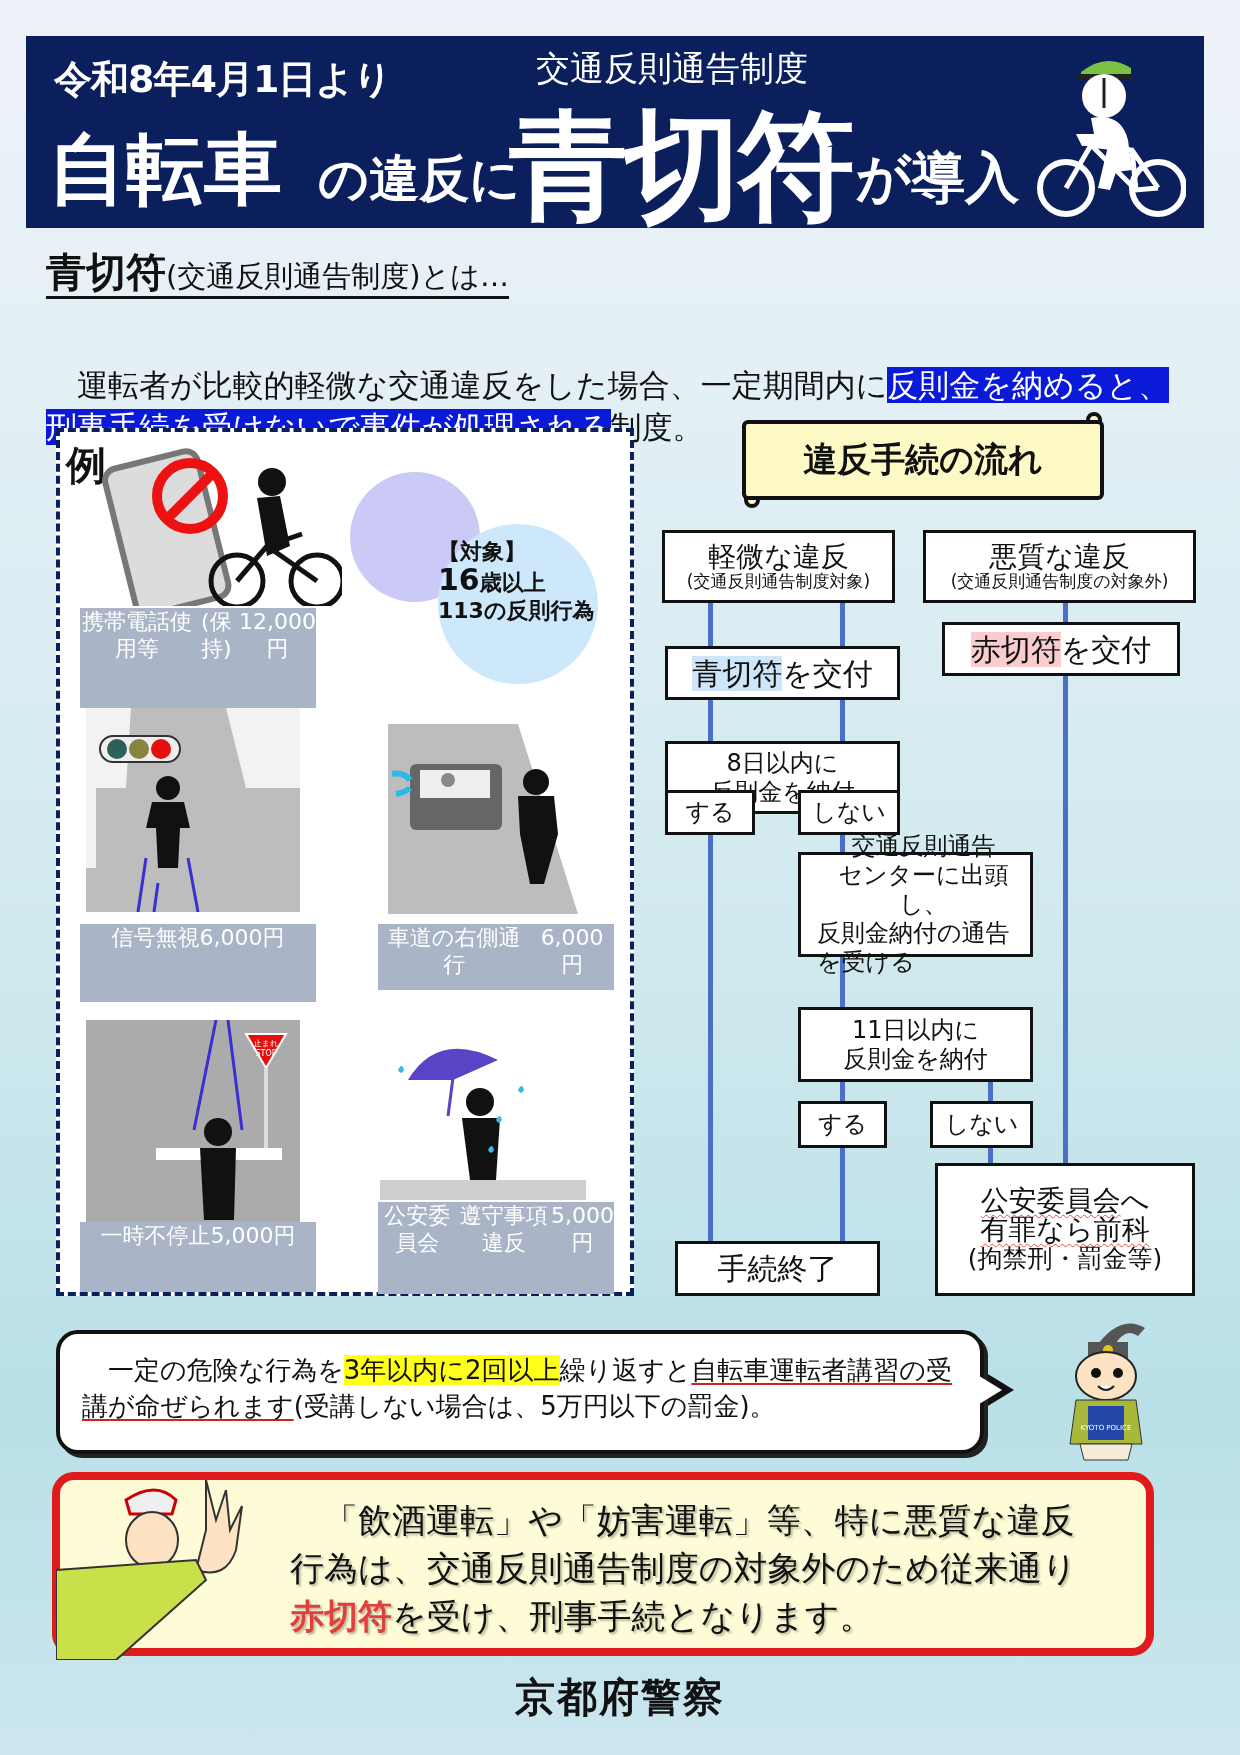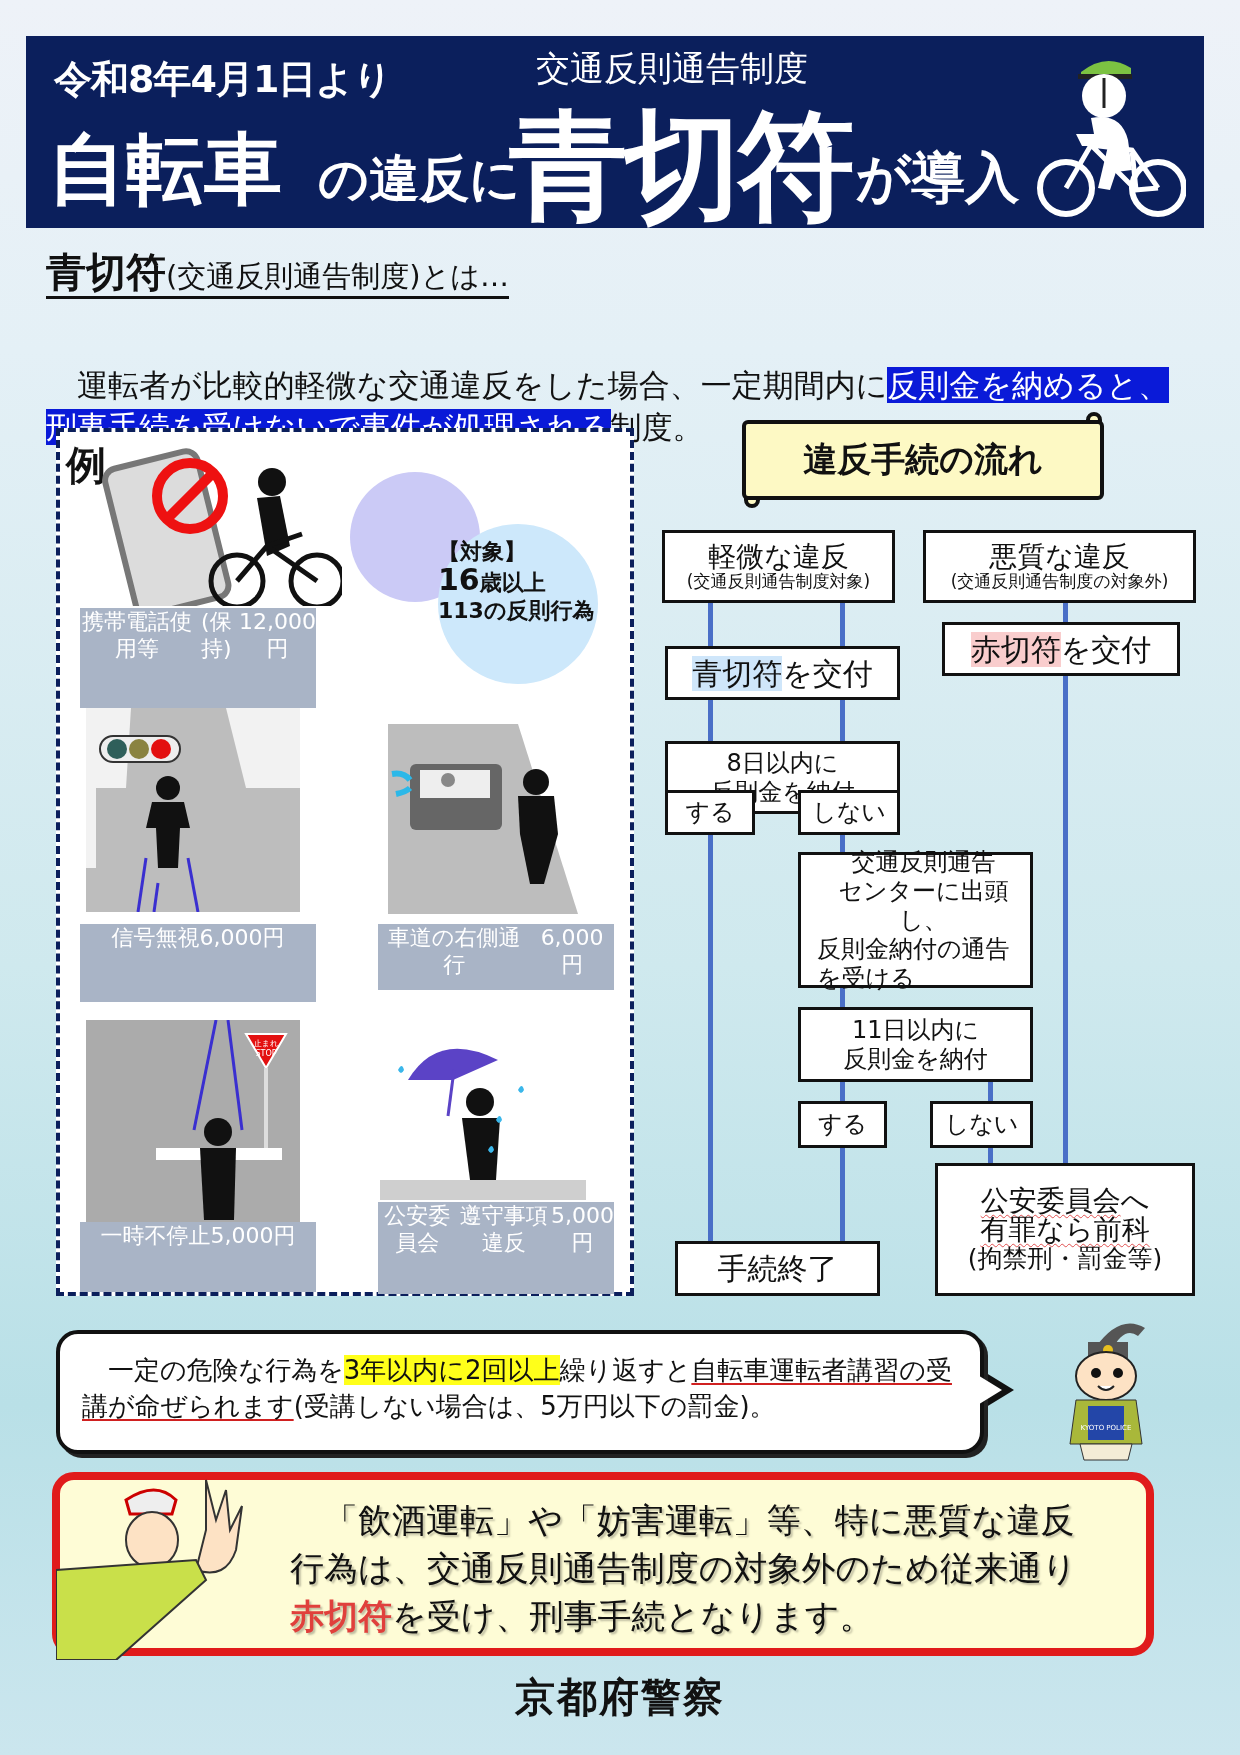--- a/index.html
+++ b/index.html
@@ -213,21 +213,21 @@
 </div>
 <div class="fbox" style="left:942px;top:622px;width:238px;height:54px;">
   <span class="ticket"><span class="hl-pink">赤切符</span><span>を交付</span></span>
 </div>
 <div class="fbox" style="left:665px;top:697px;width:235px;height:73px;margin-top:44px;">
   <span>8日以内に</span>
   <span>反則金を納付</span>
 </div>
 <div class="fbox" style="left:665px;top:790px;width:90px;height:45px;">する</div>
 <div class="fbox" style="left:798px;top:790px;width:102px;height:45px;">しない</div>
-<div class="fbox" style="left:798px;top:852px;width:235px;height:136px;align-items:flex-start;padding-left:16px;">
+<div class="fbox" style="left:798px;top:852px;width:235px;height:105px;align-items:flex-start;padding-left:16px;">
   <span style="align-self:center">交通反則通告</span>
   <span>センターに出頭し、</span>
   <span>反則金納付の通告</span>
   <span>を受ける</span>
 </div>
 <div class="fbox" style="left:798px;top:1007px;width:235px;height:75px;">
   <span>11日以内に</span>
   <span>反則金を納付</span>
 </div>
 <div class="fbox" style="left:798px;top:1101px;width:89px;height:47px;">する</div>

